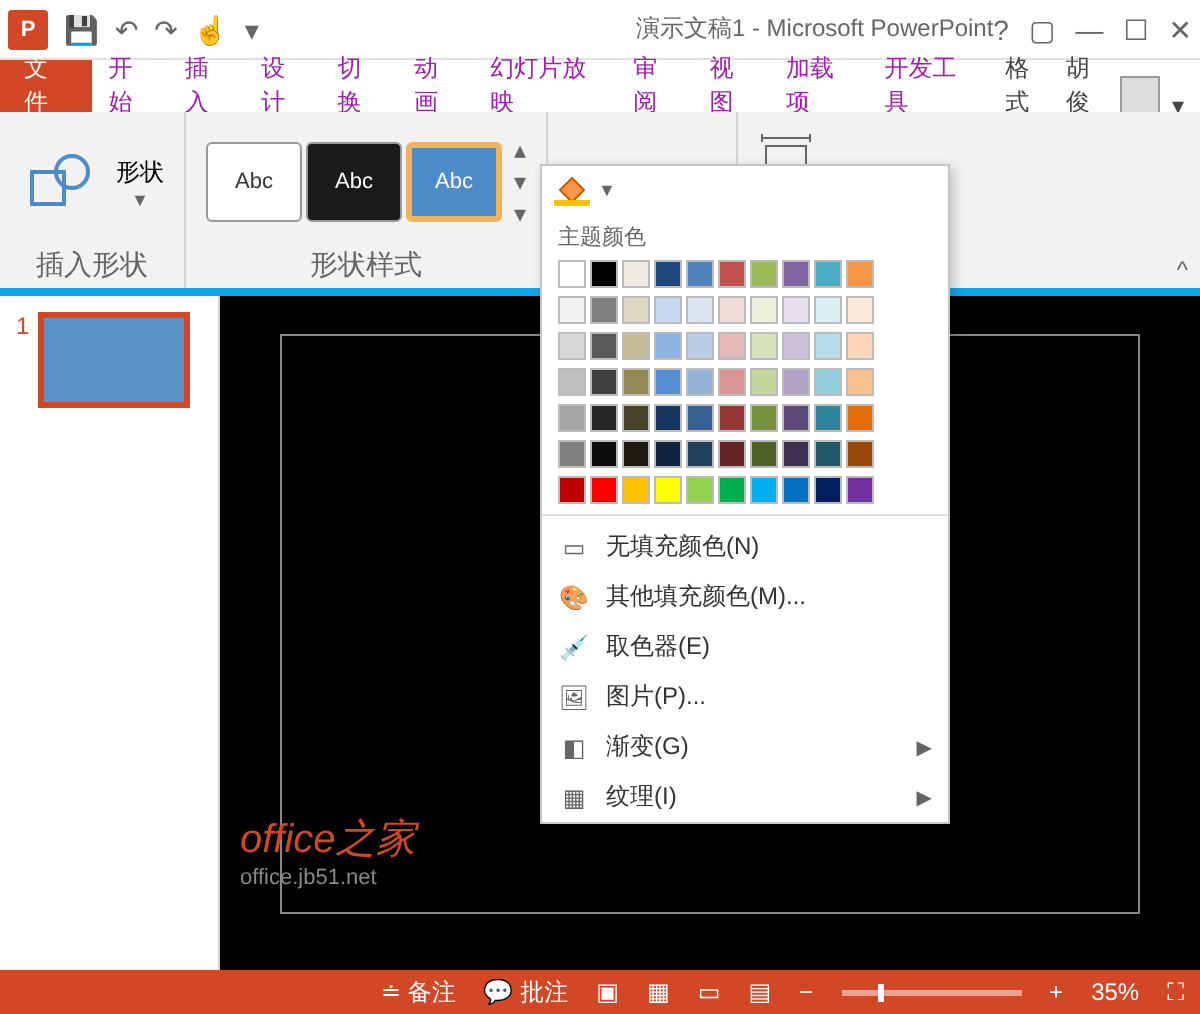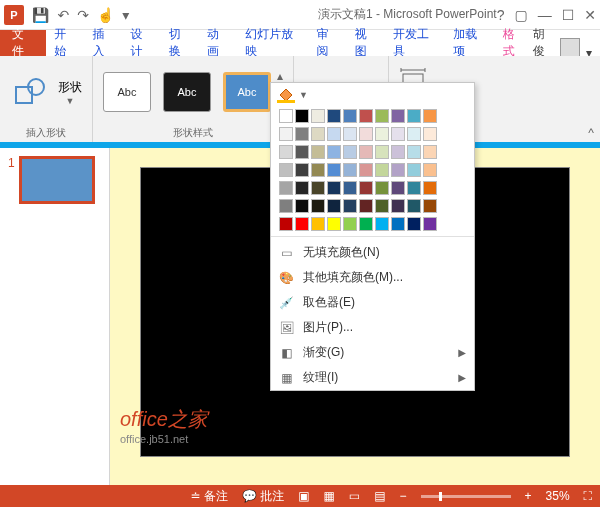--- a/index.html
+++ b/index.html
@@ -6,42 +6,42 @@
 body{width:600px;height:507px;background:#fff;overflow:hidden;position:relative}
 .titlebar{height:30px;background:#fff;display:flex;align-items:center;padding:0 4px;border-bottom:1px solid #e1e1e1}
 .titlebar .app-logo{width:20px;height:20px;background:#d24726;color:#fff;display:flex;align-items:center;justify-content:center;font-weight:bold;font-size:11px;border-radius:2px}
 .titlebar .qat{display:flex;gap:8px;margin-left:8px;align-items:center}
 .titlebar .qat span{color:#666;font-size:14px}
 .titlebar .title{flex:1;text-align:right;color:#666;font-size:12px}
 .titlebar .winctrl{display:flex;gap:10px;color:#666}
 .titlebar .winctrl span{font-size:14px}
 .ribbon-tabs{height:26px;display:flex;align-items:center;background:#fff}
 .file-tab{background:#d24726;color:#fff;padding:4px 12px;height:26px;display:flex;align-items:center}
-.tab{padding:4px 8px;color:#1d4ed8;height:26px;display:flex;align-items:center}
-.tab.active{color:#ec4899}
+.tab{padding:4px 8px;color:#a21caf;height:26px;display:flex;align-items:center}
+.tab.active{color:#404040}
 .user{margin-left:auto;display:flex;align-items:flex-end;gap:6px;padding-right:8px;color:#444}
 .user .avatar{width:22px;height:22px;background:#ddd;border:1px solid #999}
-.ribbon{height:92px;background:#f2f2f2;border-bottom:6px solid #0ea5e9;display:flex;position:relative}
+.ribbon{height:92px;background:#f2f2f2;border-bottom:4px solid #0ea5e9;display:flex;position:relative}
 .grp{border-right:1px solid #d4d4d4;padding:4px 10px 2px;display:flex;flex-direction:column;align-items:center}
 .grp-body{flex:1;display:flex;align-items:center;gap:6px}
-.grp-label{font-size:10px;color:#666;text-align:center;padding-top:2px}
+.grp-label{font-size:14px;color:#666;text-align:center;padding-top:2px}
 .big-shape{width:42px;height:42px;display:flex;align-items:center;justify-content:center}
-.shape-gallery{display:flex;gap:12px}
+.shape-gallery{display:flex;gap:2px}
 .shape-swatch{width:48px;height:40px;border:1px solid #999;border-radius:3px;display:flex;align-items:center;justify-content:center;font-size:11px}
 .sw1{background:#fff;color:#333}
 .sw2{background:#1a1a1a;color:#fff}
 .sw3{background:#4e8cc9;color:#fff;border:3px solid #f0b35a}
 .textfx{display:flex;gap:8px;align-items:center;color:#4e8cc9;font-size:22px;font-weight:bold}
 .size-btn{display:flex;flex-direction:column;align-items:center;gap:2px;color:#444}
 .workspace{position:absolute;top:148px;left:0;right:0;bottom:22px;display:flex;background:#eee}
 .thumb-pane{width:110px;background:#fff;border-right:1px solid #d4d4d4;padding:8px}
 .thumb-wrap{display:flex;gap:4px}
 .thumb-num{color:#d24726;font-size:12px}
 .thumb{width:76px;height:48px;background:#5b93c8;border:3px solid #d24726}
-.slide-area{flex:1;background:#fef9c3;position:relative;display:flex;align-items:center;justify-content:center}
+.slide-area{flex:1;background:#000000;position:relative;display:flex;align-items:center;justify-content:center}
 .slide{width:430px;height:290px;background:#000;border:1px solid #888;margin-top:-10px}
 .watermark{position:absolute;left:10px;bottom:40px;color:#d24726;font-family:serif}
 .watermark .l1{font-size:20px;font-style:italic}
 .watermark .l2{font-size:11px;color:#888}
 
 .fill-menu{position:absolute;left:270px;top:82px;width:205px;background:#fff;border:1px solid #c6c6c6;box-shadow:2px 2px 6px rgba(0,0,0,.2);z-index:100}
 .fill-head{display:flex;align-items:center;padding:4px 6px;gap:4px}
 .bucket{width:18px;height:16px}
 .fill-sec{padding:4px 8px 2px;color:#666;font-size:11px}
 .swatch-row{display:flex;gap:2px;padding:2px 8px}
@@ -83,22 +83,22 @@
 <div class="ribbon-tabs">
   <div class="file-tab">文件</div>
   <div class="tab">开始</div>
   <div class="tab">插入</div>
   <div class="tab">设计</div>
   <div class="tab">切换</div>
   <div class="tab">动画</div>
   <div class="tab">幻灯片放映</div>
   <div class="tab">审阅</div>
   <div class="tab">视图</div>
+  <div class="tab">加载项</div>
   <div class="tab">开发工具</div>
-  <div class="tab">加载项</div>
   <div class="tab active">格式</div>
   <div class="user">
     <span>胡俊</span>
     <div class="avatar"></div>
     <span>▾</span>
   </div>
 </div>
 
 <div class="ribbon">
   <div class="grp">
@@ -165,20 +165,21 @@
 </div>
 
 <div class="fill-menu">
   <div class="fill-head">
     <svg class="bucket">
         <path d="M3 8 L9 2 L15 8 L9 14 Z" fill="#f79646" stroke="#c65a00"></path>
         <rect x="0" y="13" width="18" height="3" fill="#ffc000"></rect>
       </svg>
     <span style="font-size:9px;color:#666">▼</span>
   </div>
+  <div class="fill-sec">主题颜色</div>
   <div class="swatch-row" id="theme-row1">
       <div class="sw" style="background: rgb(255, 255, 255);"></div>
       <div class="sw" style="background: rgb(0, 0, 0);"></div>
       <div class="sw" style="background: rgb(238, 236, 225);"></div>
       <div class="sw" style="background: rgb(31, 73, 125);"></div>
       <div class="sw" style="background: rgb(79, 129, 189);"></div>
       <div class="sw" style="background: rgb(192, 80, 77);"></div>
       <div class="sw" style="background: rgb(155, 187, 89);"></div>
       <div class="sw" style="background: rgb(128, 100, 162);"></div>
       <div class="sw" style="background: rgb(75, 172, 198);"></div>

